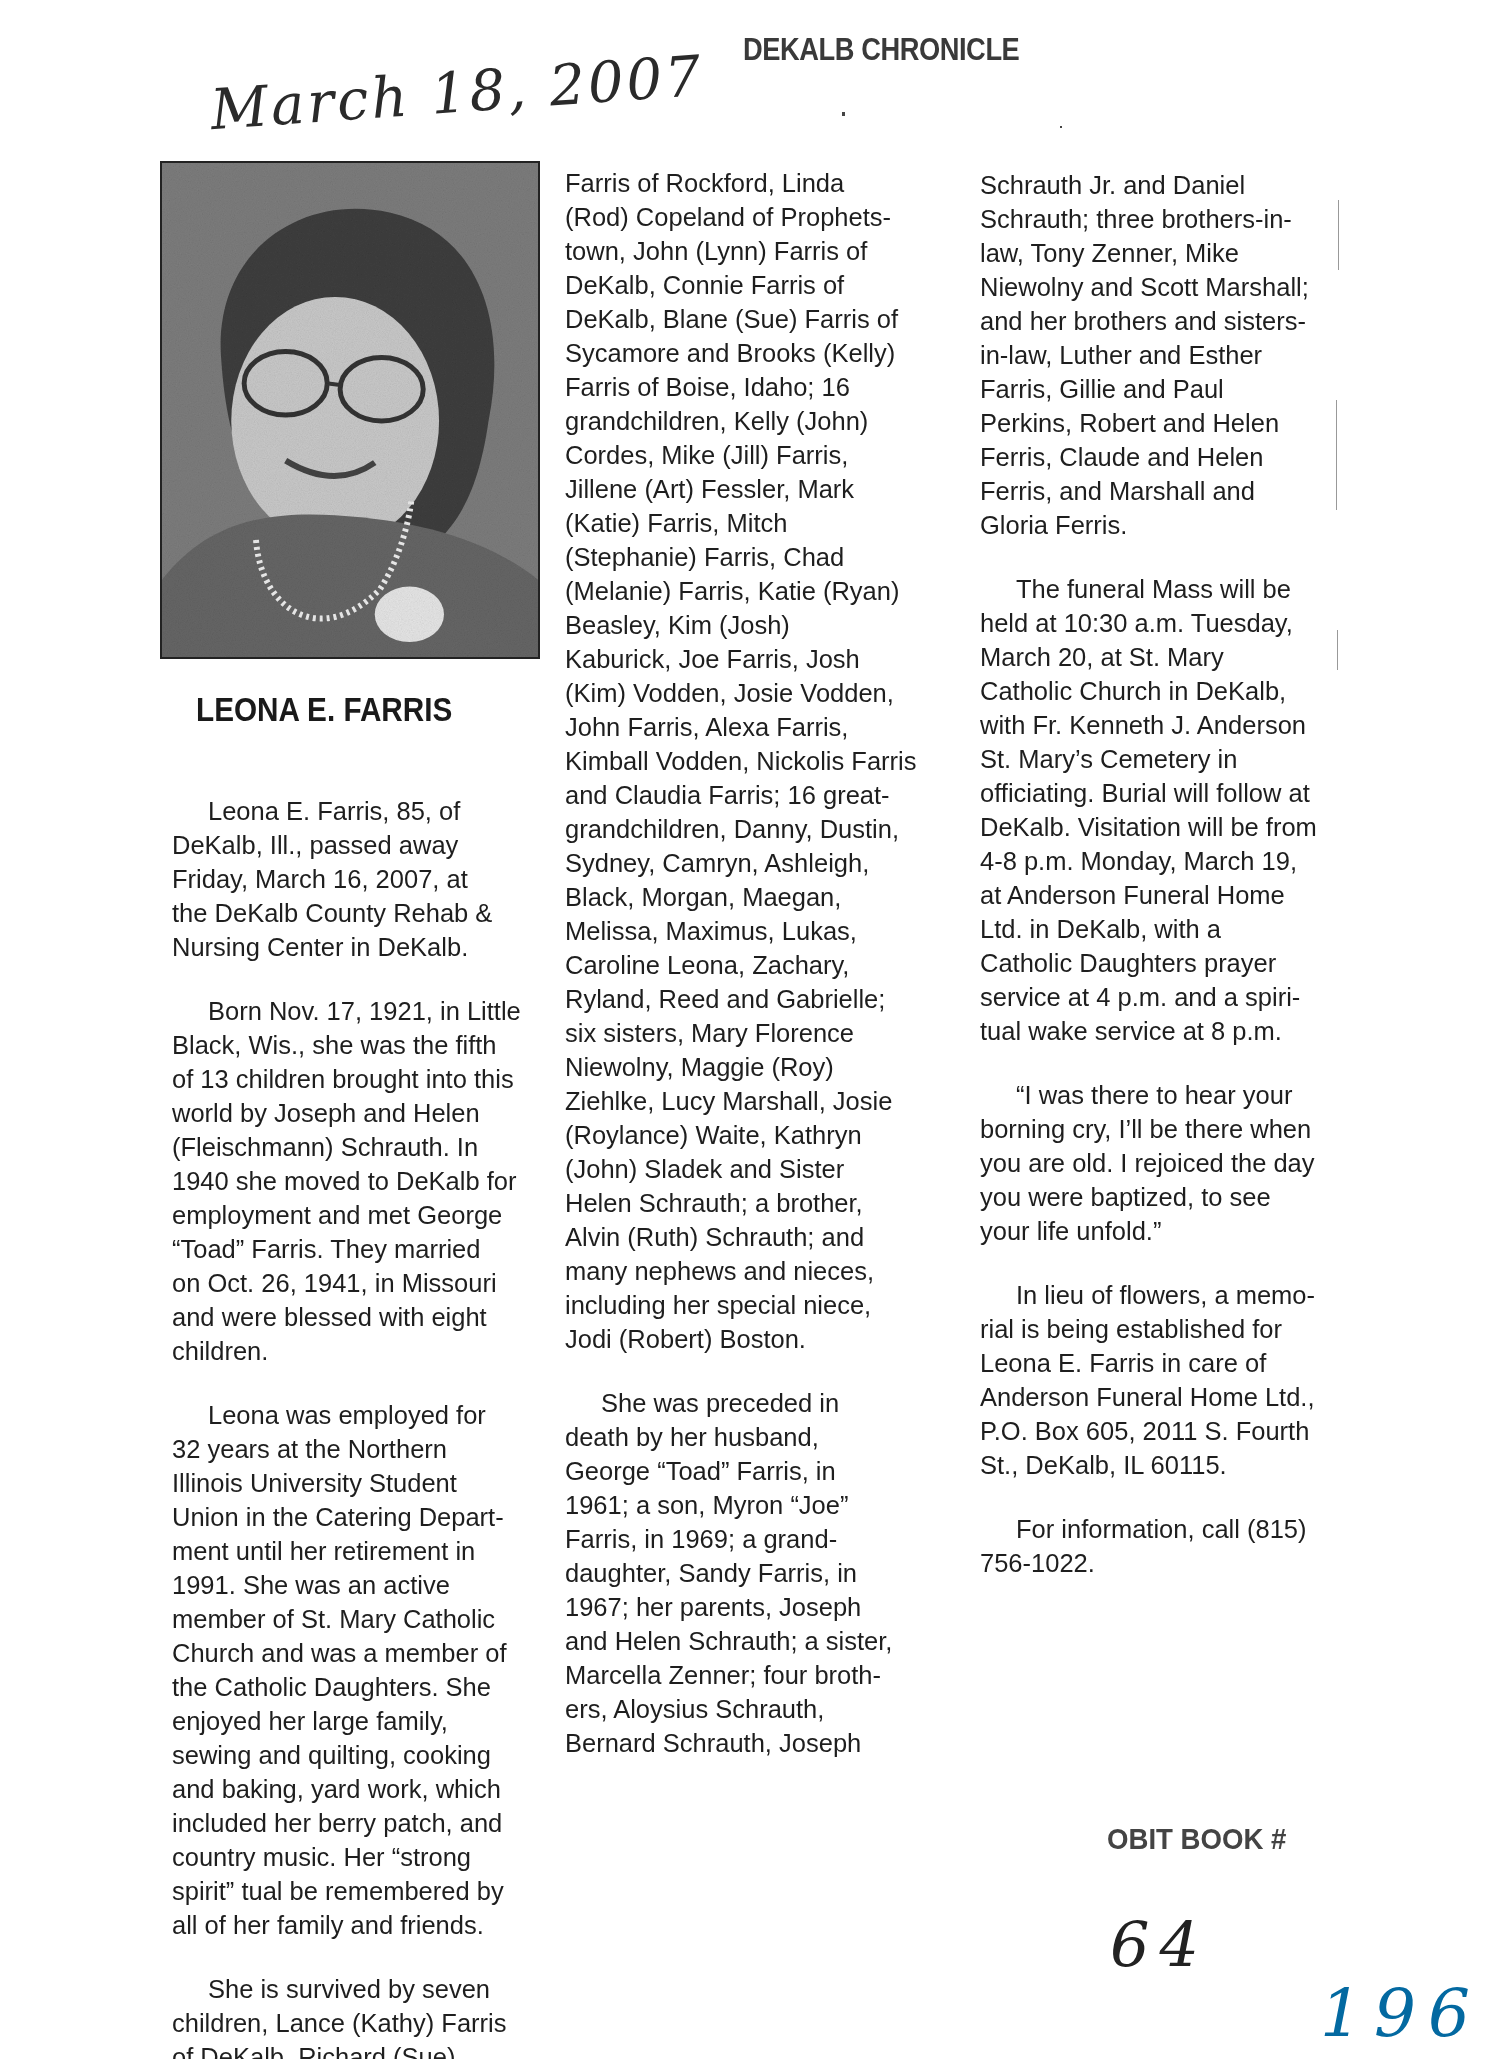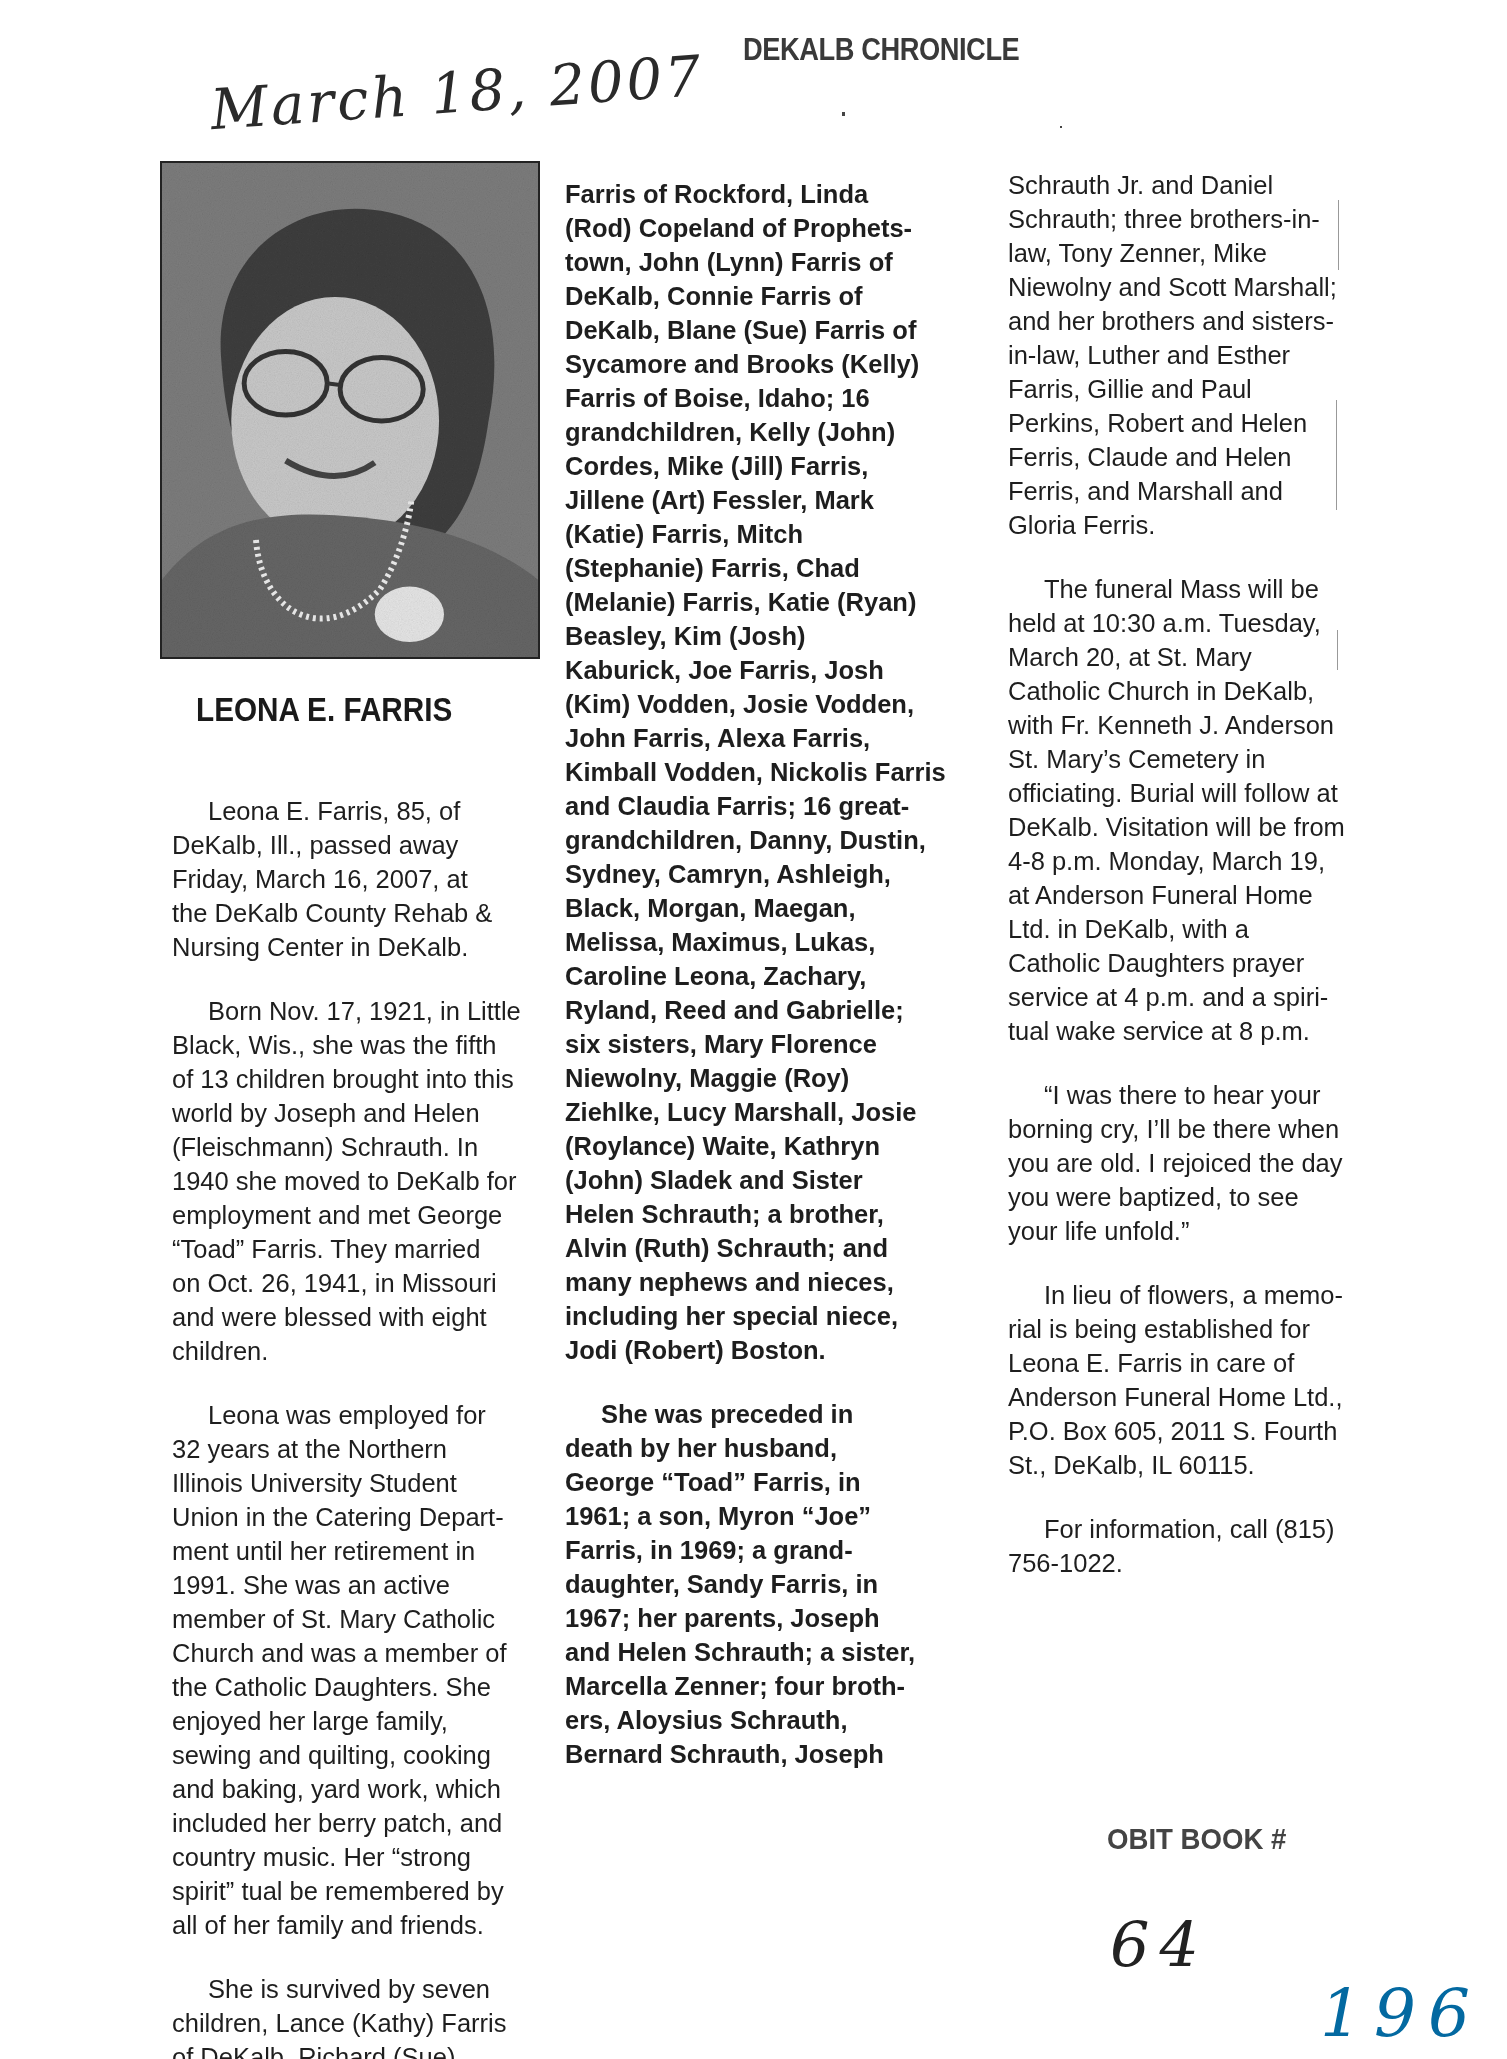--- a/index.html
+++ b/index.html
@@ -24,22 +24,22 @@
     border: 2px solid #222; box-sizing: border-box;
     background: radial-gradient(ellipse at 45% 40%, #cfcfcf 0%, #9a9a9a 35%, #5e5e5e 60%, #747474 100%);
     overflow: hidden;
   }
   .photo svg { width: 100%; height: 100%; display: block; }
 
   .col { position: absolute; font-size: 25.5px; line-height: 34px; color: #1e1e1e; }
   .col p { margin: 0; }
   .col .line { display: block; white-space: nowrap; }
   .col-left { left: 172px; top: 764px; width: 340px; }
-  .col-mid { left: 565px; top: 177px; width: 380px; font-weight: bold; }
-  .col-right { left: 1008px; top: 168px; width: 370px; }
+  .col-mid { left: 565px; top: 166px; width: 380px; }
+  .col-right { left: 980px; top: 168px; width: 370px; }
   .indent { padding-left: 36px; margin-top: 30px; }
 
   .heading {
     position: absolute; left: 196px; top: 690px;
     font-weight: bold; font-size: 33px; line-height: 40px; color: #1a1a1a;
     transform: scaleX(0.9); transform-origin: left top; white-space: nowrap;
   }
 
   .stamp-obit {
     position: absolute; left: 1107px; top: 1822px;

